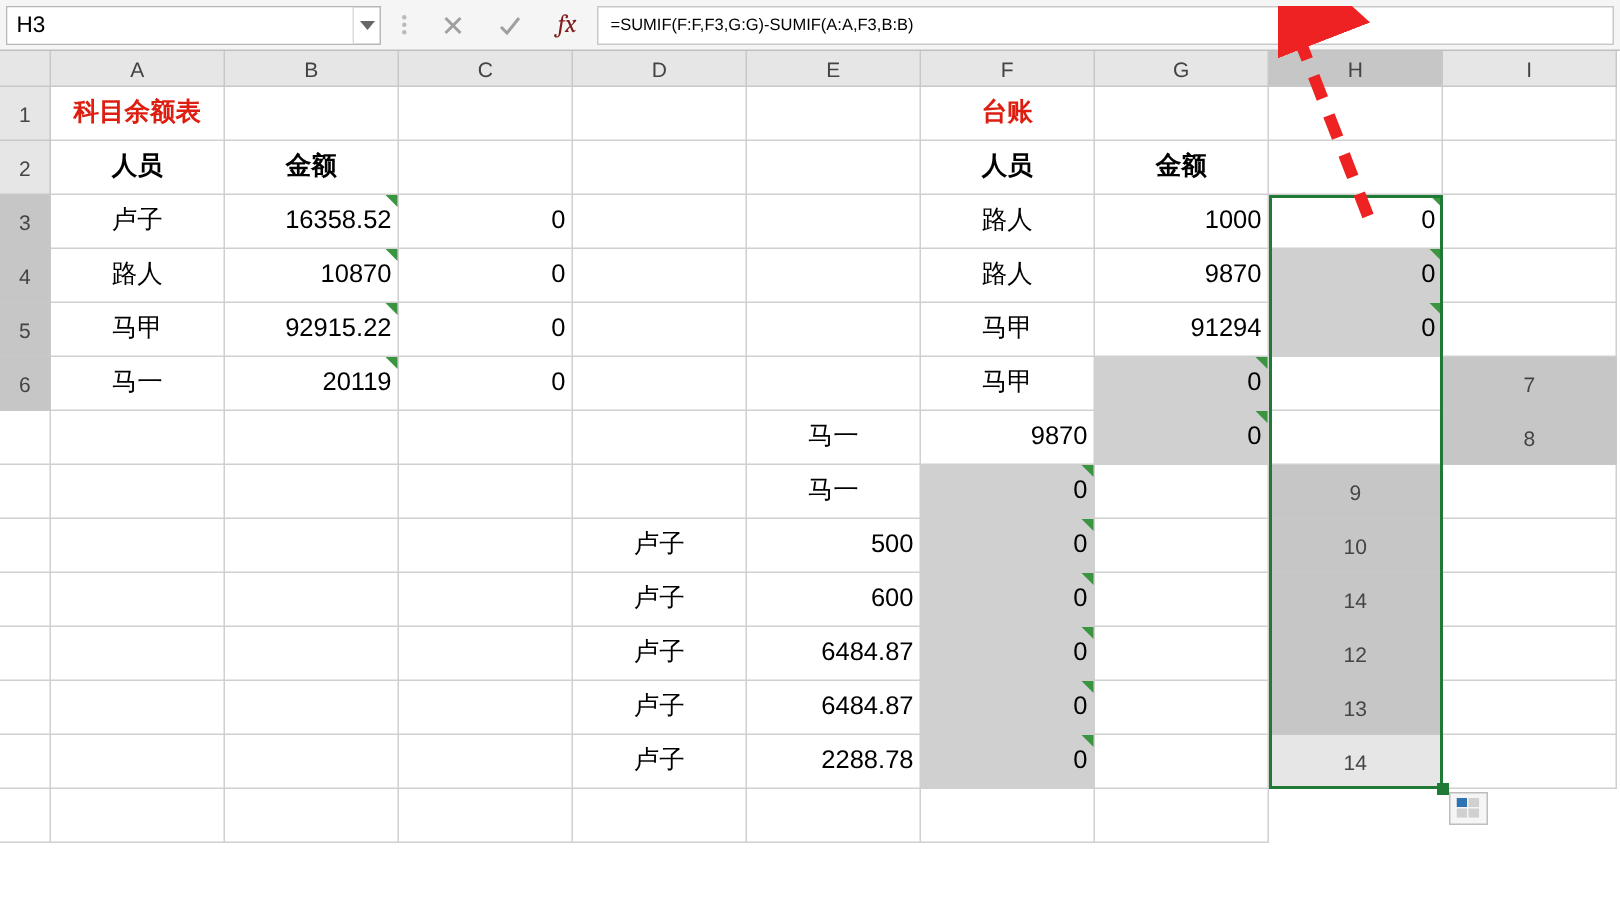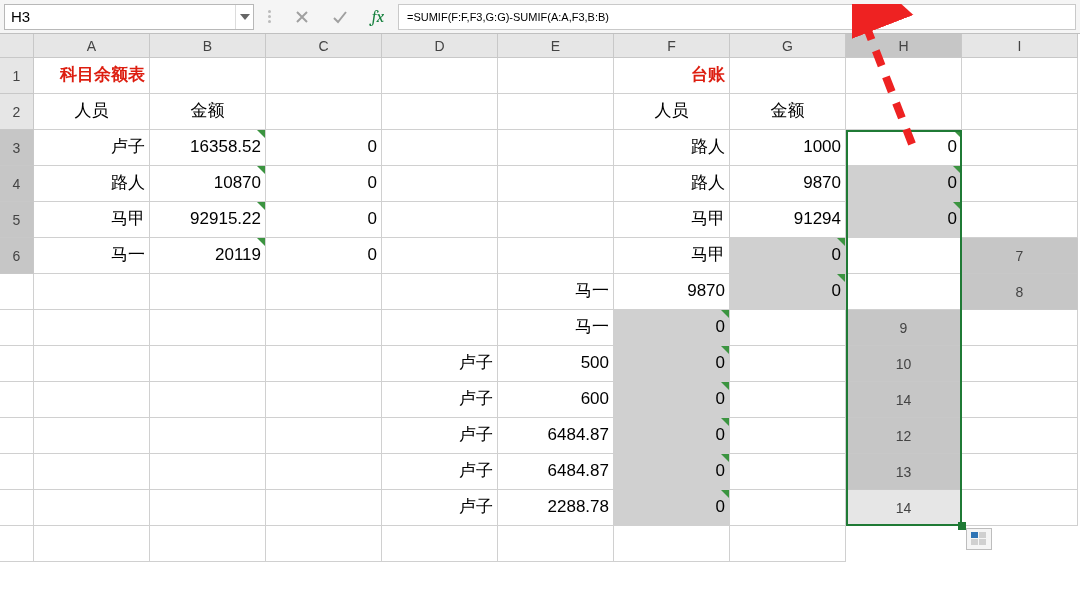--- a/index.html
+++ b/index.html
@@ -62,21 +62,21 @@
   .fx-sep .dots i { width:3px;height:3px;background:#bbb;border-radius:50%; }
 
   .fb-icon {
     width: 36px;
     height: 26px;
     display:flex;align-items:center;justify-content:center;
     color:#a0a0a0;
     font-size:18px;
   }
   .fb-icon svg { width:16px;height:16px;stroke:#a0a0a0;stroke-width:2;fill:none; }
-  .fb-fx { font-style: italic; font-family: Cambria, serif; font-size:17px; color:#15803d; }
+  .fb-fx { font-style: italic; font-family: Cambria, serif; font-size:17px; color:#7f1d1d; }
 
   .formula-input {
     flex: 1;
     height: 26px;
     border: 1px solid #c9c9c9;
     background:#fff;
     padding: 0 8px;
     font-family: Arial, sans-serif;
     font-size: 11px;
     display:flex;align-items:center;
@@ -126,24 +126,24 @@
     overflow:visible;
     white-space: nowrap;
   }
   .cell.c-tr::after{
     content:"";
     position:absolute;top:0;right:0;
     width:0;height:0;
     border-top:8px solid #3b9440;
     border-left:8px solid transparent;
   }
-  .cell.al { text-align:right; }
+  .cell.al { text-align:center; }
   .cell.ar { text-align:right; }
   .cell.ac { text-align:center; }
-  .cell.bold { font-weight:400; }
+  .cell.bold { font-weight:700; }
   .cell.red { color:#dd1e10; font-weight:700; }
   .cell.selbg { background:#d0d0d0; }
   .cell.activebg { background:#fff; }
 
   
   .sel-outline {
     position:absolute;
     border:2px solid #1f7a35;
     pointer-events:none;
   }

